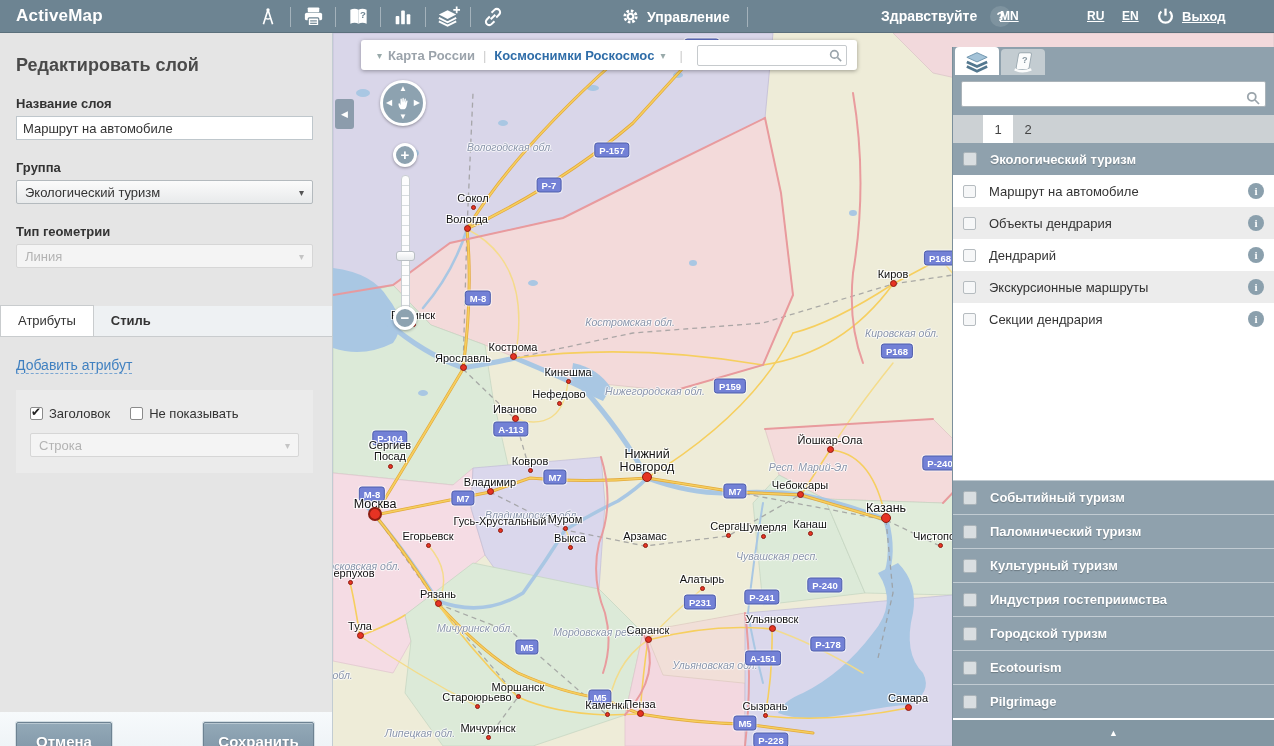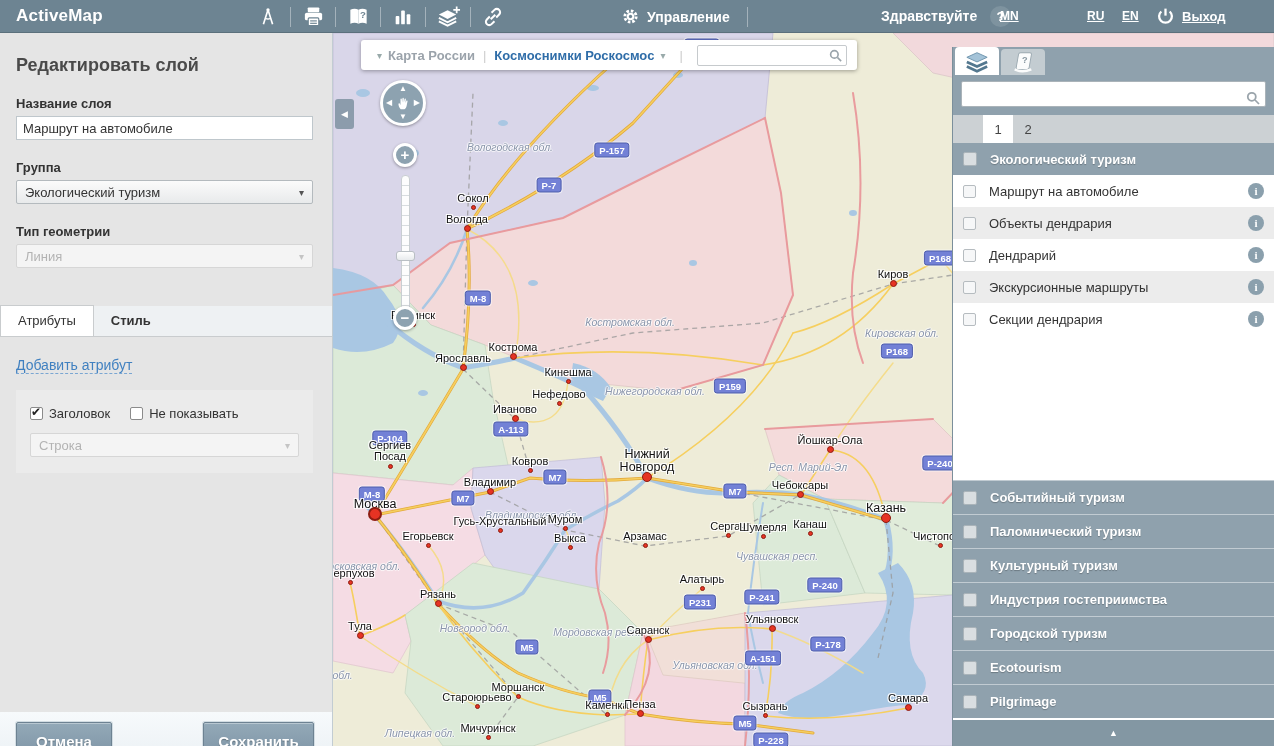--- a/index.html
+++ b/index.html
@@ -378,21 +378,21 @@
 
   <div class="map-overlay">
 
   <div class="region-label" style="left: 177px; top: 114px;"><span>Вологодская обл.</span></div>
       <div class="region-label" style="left: 297px; top: 289px;"><span>Костромская обл.</span></div>
       <div class="region-label" style="left: 569px; top: 300px;"><span>Кировская обл.</span></div>
       <div class="region-label" style="left: 322px; top: 358px;"><span>Нижегородская обл.</span></div>
       <div class="region-label" style="left: 199px; top: 482px;"><span>Владимирская обл.</span></div>
       <div class="region-label" style="left: 27px; top: 533px;"><span>Московская обл.</span></div>
       <div class="region-label" style="left: 475px; top: 434px;"><span>Респ. Марий-Эл</span></div>
-      <div class="region-label" style="left: 142px; top: 595px;"><span>Новгород обл.</span></div>
+      <div class="region-label" style="left: 142px; top: 595px;"><span>Мичуринск обл.</span></div>
       <div class="region-label" style="left: 264px; top: 599px;"><span>Мордовская респ.</span></div>
       <div class="region-label" style="left: 382px; top: 632px;"><span>Ульяновская обл.</span></div>
       <div class="region-label" style="left: 444px; top: 523px;"><span>Чувашская респ.</span></div>
       <div class="region-label" style="left: 87px; top: 700px;"><span>Липецкая обл.</span></div>
       <div class="region-label" style="left: -14px; top: 642px;"><span>Тульская обл.</span></div>
     </div>
   <div class="map-overlay">
 
   <div class="badge" style="left: 369px; top: 13px;"><span>Р-157</span></div>
       <div class="badge" style="left: 279px; top: 117px;"><span>Р-157</span></div>

